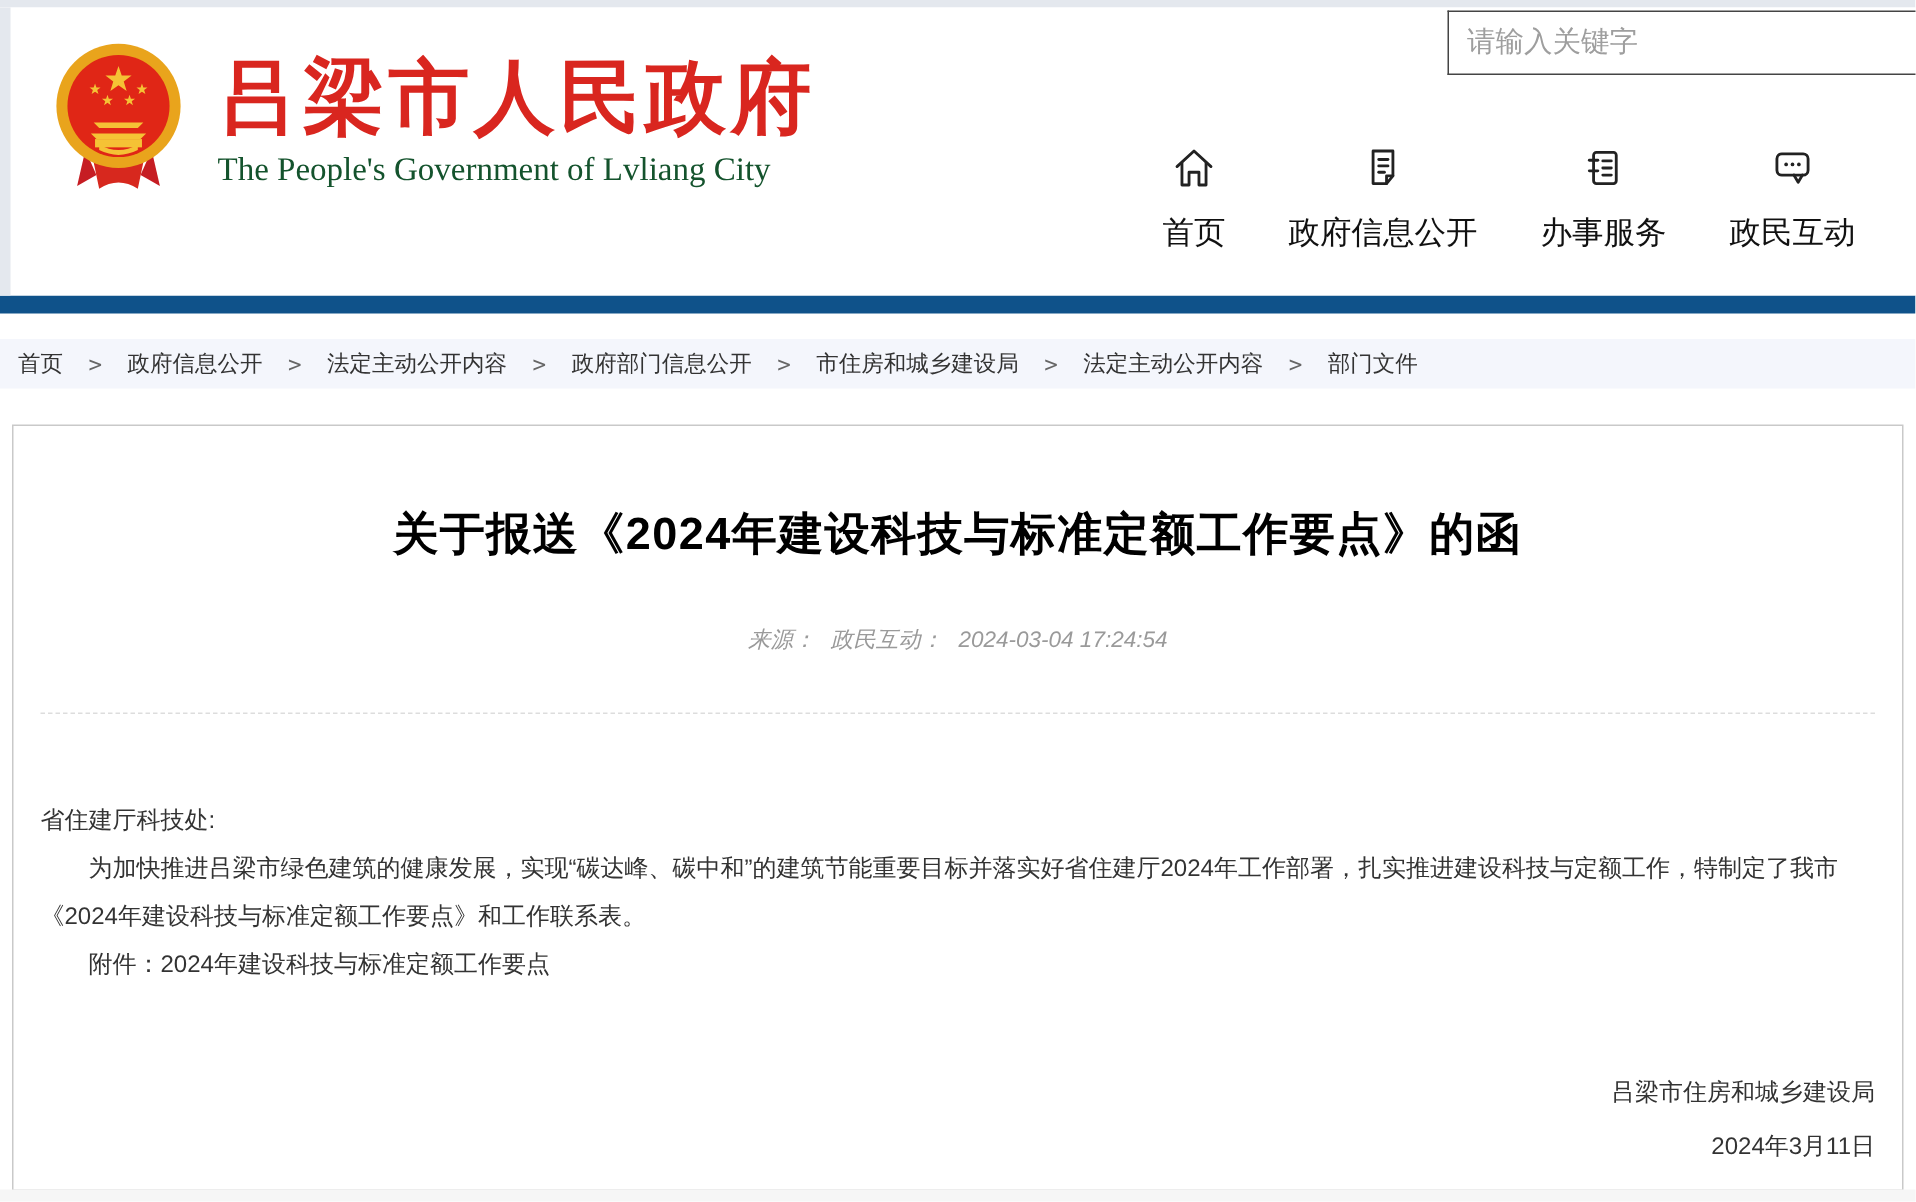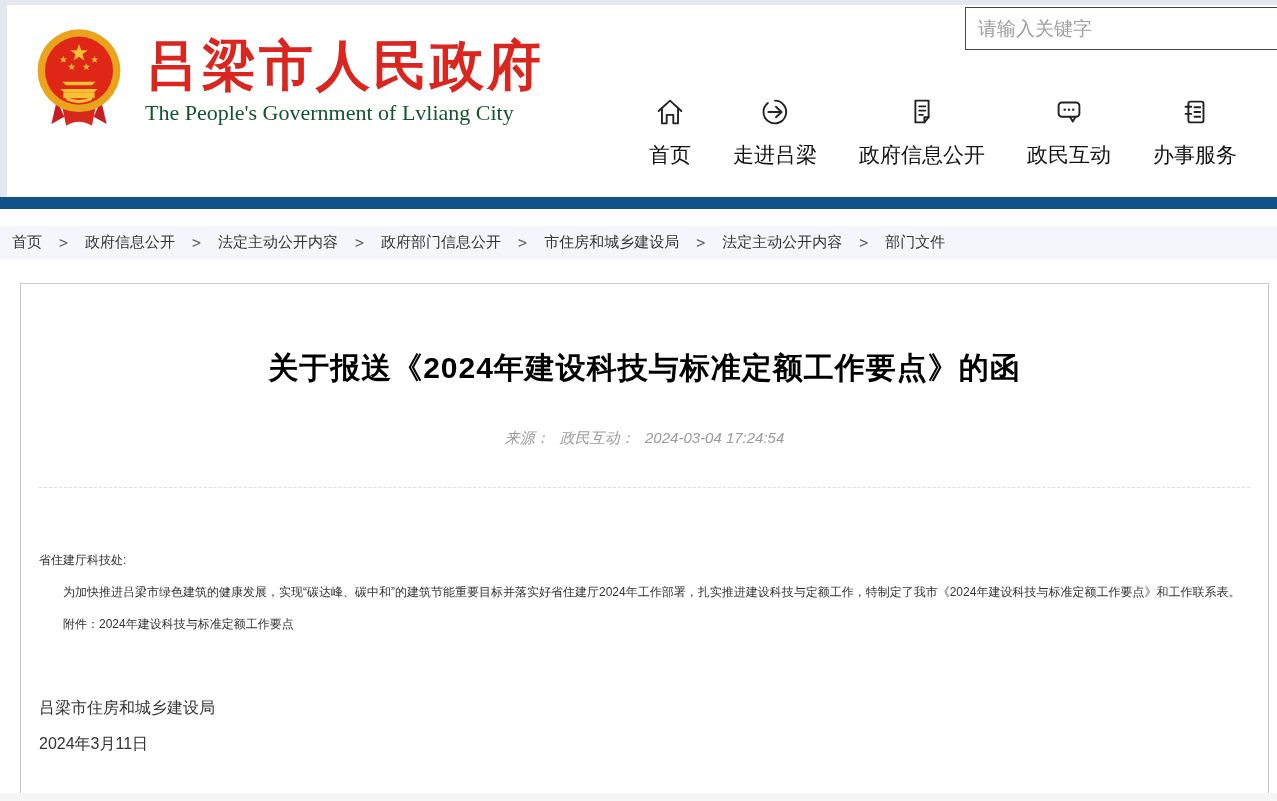--- a/index.html
+++ b/index.html
@@ -28,30 +28,30 @@
     font-size:21px; color:#111; cursor:pointer; white-space:nowrap; }
   .nav-item svg { width:34px; height:34px; stroke:#222; fill:none; stroke-width:2;
     stroke-linecap:round; stroke-linejoin:round; }
   
   .blue-bar { height:12px; background:#0f528a; }
   .breadcrumb { margin-top:17px; background:#f4f6fc; height:33px; display:flex;
     align-items:center; padding-left:12px; font-size:15px; color:#333; }
   .crumb { cursor:pointer; }
   .crumb-sep { color:#666; margin:0 17px; font-family:"DejaVu Sans Mono",monospace; }
   
-  .content-box { margin:24px 8px 0 20px; height:511px; border:1px solid #c9c9c9;
-    background:#fff; padding:12px 18px; }
+  .content-box { margin:24px 8px 0 8px; height:511px; border:1px solid #c9c9c9;
+    background:#fff; padding:0 18px; }
   .article-title { text-align:center; margin-top:52px; font-size:30px; font-weight:bold;
     color:#000; letter-spacing:1px; }
   .article-meta { text-align:center; margin-top:40px; color:#9a9a9a; font-size:15px; }
   .article-meta span { margin:0 3px;font-style:italic; }
   .dashed-sep { border-top:1px dashed #ddd; margin-top:39px; }
-  .article-body { margin-top:56px; font-size:12px; color:#333; line-height:32px; }
+  .article-body { margin-top:56px; font-size:16px; color:#333; line-height:32px; }
   .paragraph, .attachment { text-indent:2em; }
-  .signature-block { margin-top:58px; text-align:left; font-size:16px; color:#333; }
+  .signature-block { margin-top:58px; text-align:right; font-size:16px; color:#333; }
   .sig-date { margin-top:15px; }
   .bottom-strip { position:fixed; left:0; bottom:0; width:1277px; height:8px; background:#f6f6f6; }
 </style>
 </head>
 <body>
 
 <div class="top-strip"></div>
 
 <div class="header">
   <div class="logo">
@@ -87,56 +87,48 @@
   <div class="nav">
     <div class="nav-item">
       <svg viewBox="0 0 36 36">
         <path d="M6 17 L18 6 L30 17"></path>
           <path d="M9.5 14.5 V30 H14.5 V21 H21.5 V30 H26.5 V14.5"></path>
       </svg>
       <span>首页</span>
     </div>
     <div class="nav-item">
       <svg viewBox="0 0 36 36">
-        <path d="M10.5 8.5 A12 12 0 1 0 18 6"></path>
-          <path d="M11 18 H24"></path>
-          <path d="M19 12.5 L25 18 L19 23.5"></path>
-      </svg>
-      <span>走进吕梁</span>
-    </div>
-    <div class="nav-item">
-      <svg viewBox="0 0 36 36">
         <path d="M11 6 H25 V23.5 L20.5 29 H11 Z"></path>
           <path d="M25 23.5 H20.5 V29"></path>
         <path d="M15 12 H21.5"></path>
           <path d="M15 16.5 H21.5"></path>
           <path d="M15 21 H19"></path>
       </svg>
       <span>政府信息公开</span>
-    </div>
-    <div class="nav-item">
-      <svg viewBox="0 0 36 36">
-        <rect x="7" y="8" width="22" height="15" rx="3.5"></rect>
-        <path d="M19 23 L22 28 L25 23"></path>
-        <circle cx="13.5" cy="15.5" r="1.3" fill="#222" stroke="none"></circle>
-        <circle cx="18" cy="15.5" r="1.3" fill="#222" stroke="none"></circle>
-        <circle cx="22.5" cy="15.5" r="1.3" fill="#222" stroke="none"></circle>
-      </svg>
-      <span>政民互动</span>
     </div>
     <div class="nav-item">
       <svg viewBox="0 0 36 36">
         <rect x="11" y="7" width="16" height="22" rx="2"></rect>
         <path d="M8 12.5 H14"></path>
           <path d="M8 20 H14"></path>
         <path d="M17.5 13 H23.5"></path>
           <path d="M17.5 18 H23.5"></path>
           <path d="M17.5 23 H23.5"></path>
       </svg>
       <span>办事服务</span>
+    </div>
+    <div class="nav-item">
+      <svg viewBox="0 0 36 36">
+        <rect x="7" y="8" width="22" height="15" rx="3.5"></rect>
+        <path d="M19 23 L22 28 L25 23"></path>
+        <circle cx="13.5" cy="15.5" r="1.3" fill="#222" stroke="none"></circle>
+        <circle cx="18" cy="15.5" r="1.3" fill="#222" stroke="none"></circle>
+        <circle cx="22.5" cy="15.5" r="1.3" fill="#222" stroke="none"></circle>
+      </svg>
+      <span>政民互动</span>
     </div>
   </div>
 </div>
 
 <div class="blue-bar"></div>
 
 <div class="breadcrumb">
   <span class="crumb">首页</span>
   <span class="crumb-sep">&gt;</span>
   <span class="crumb">政府信息公开</span>

